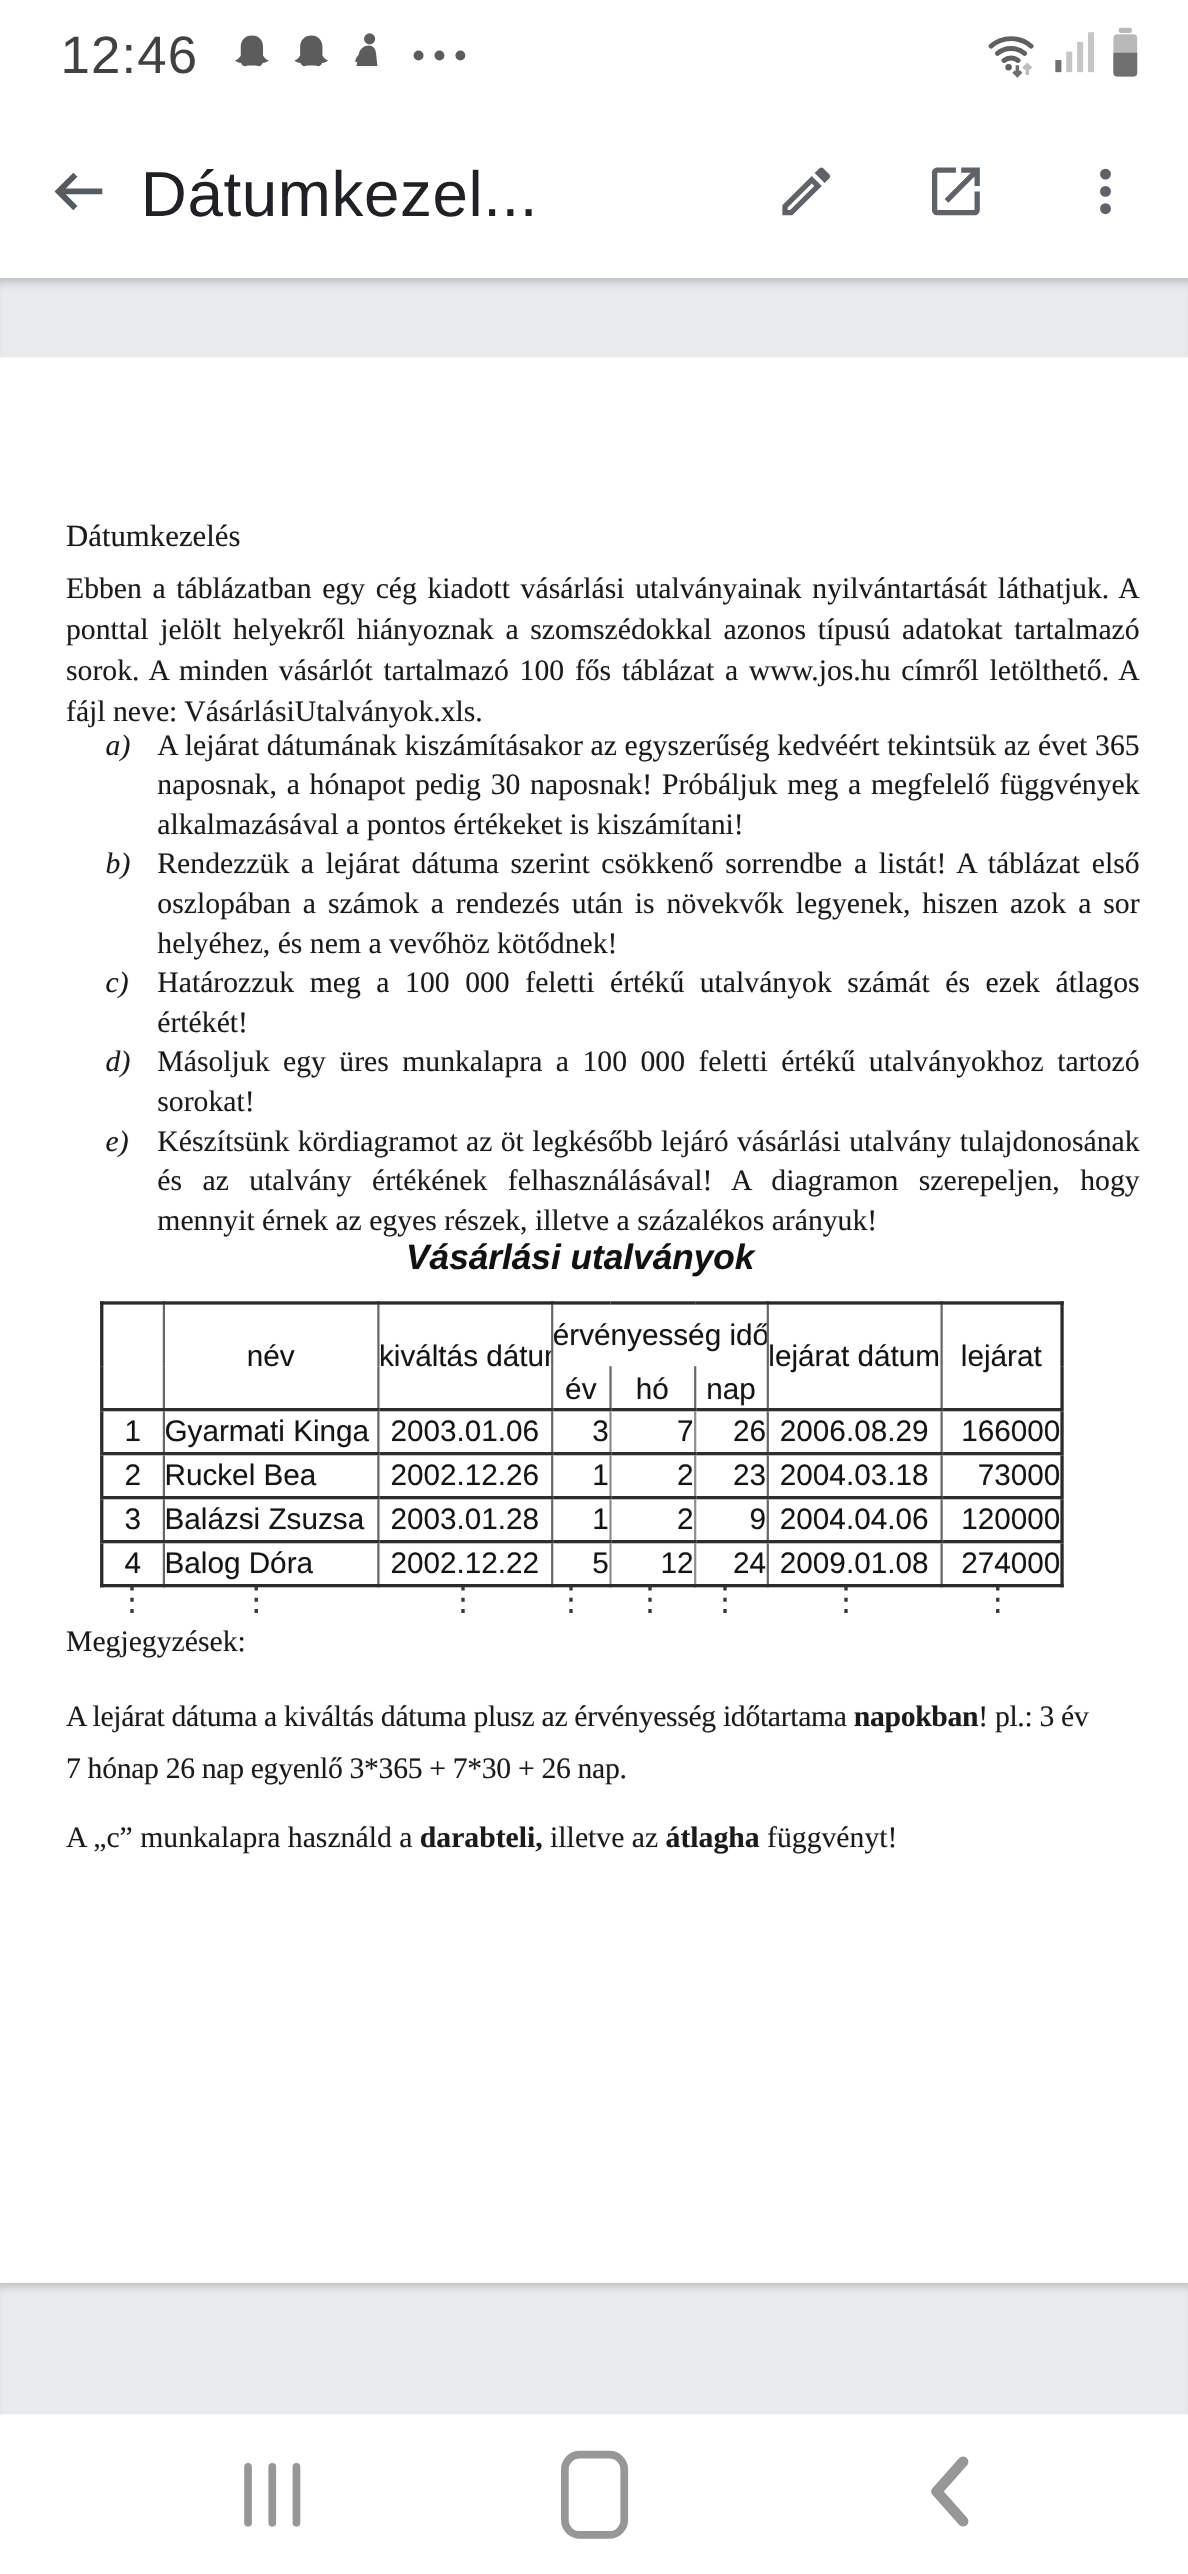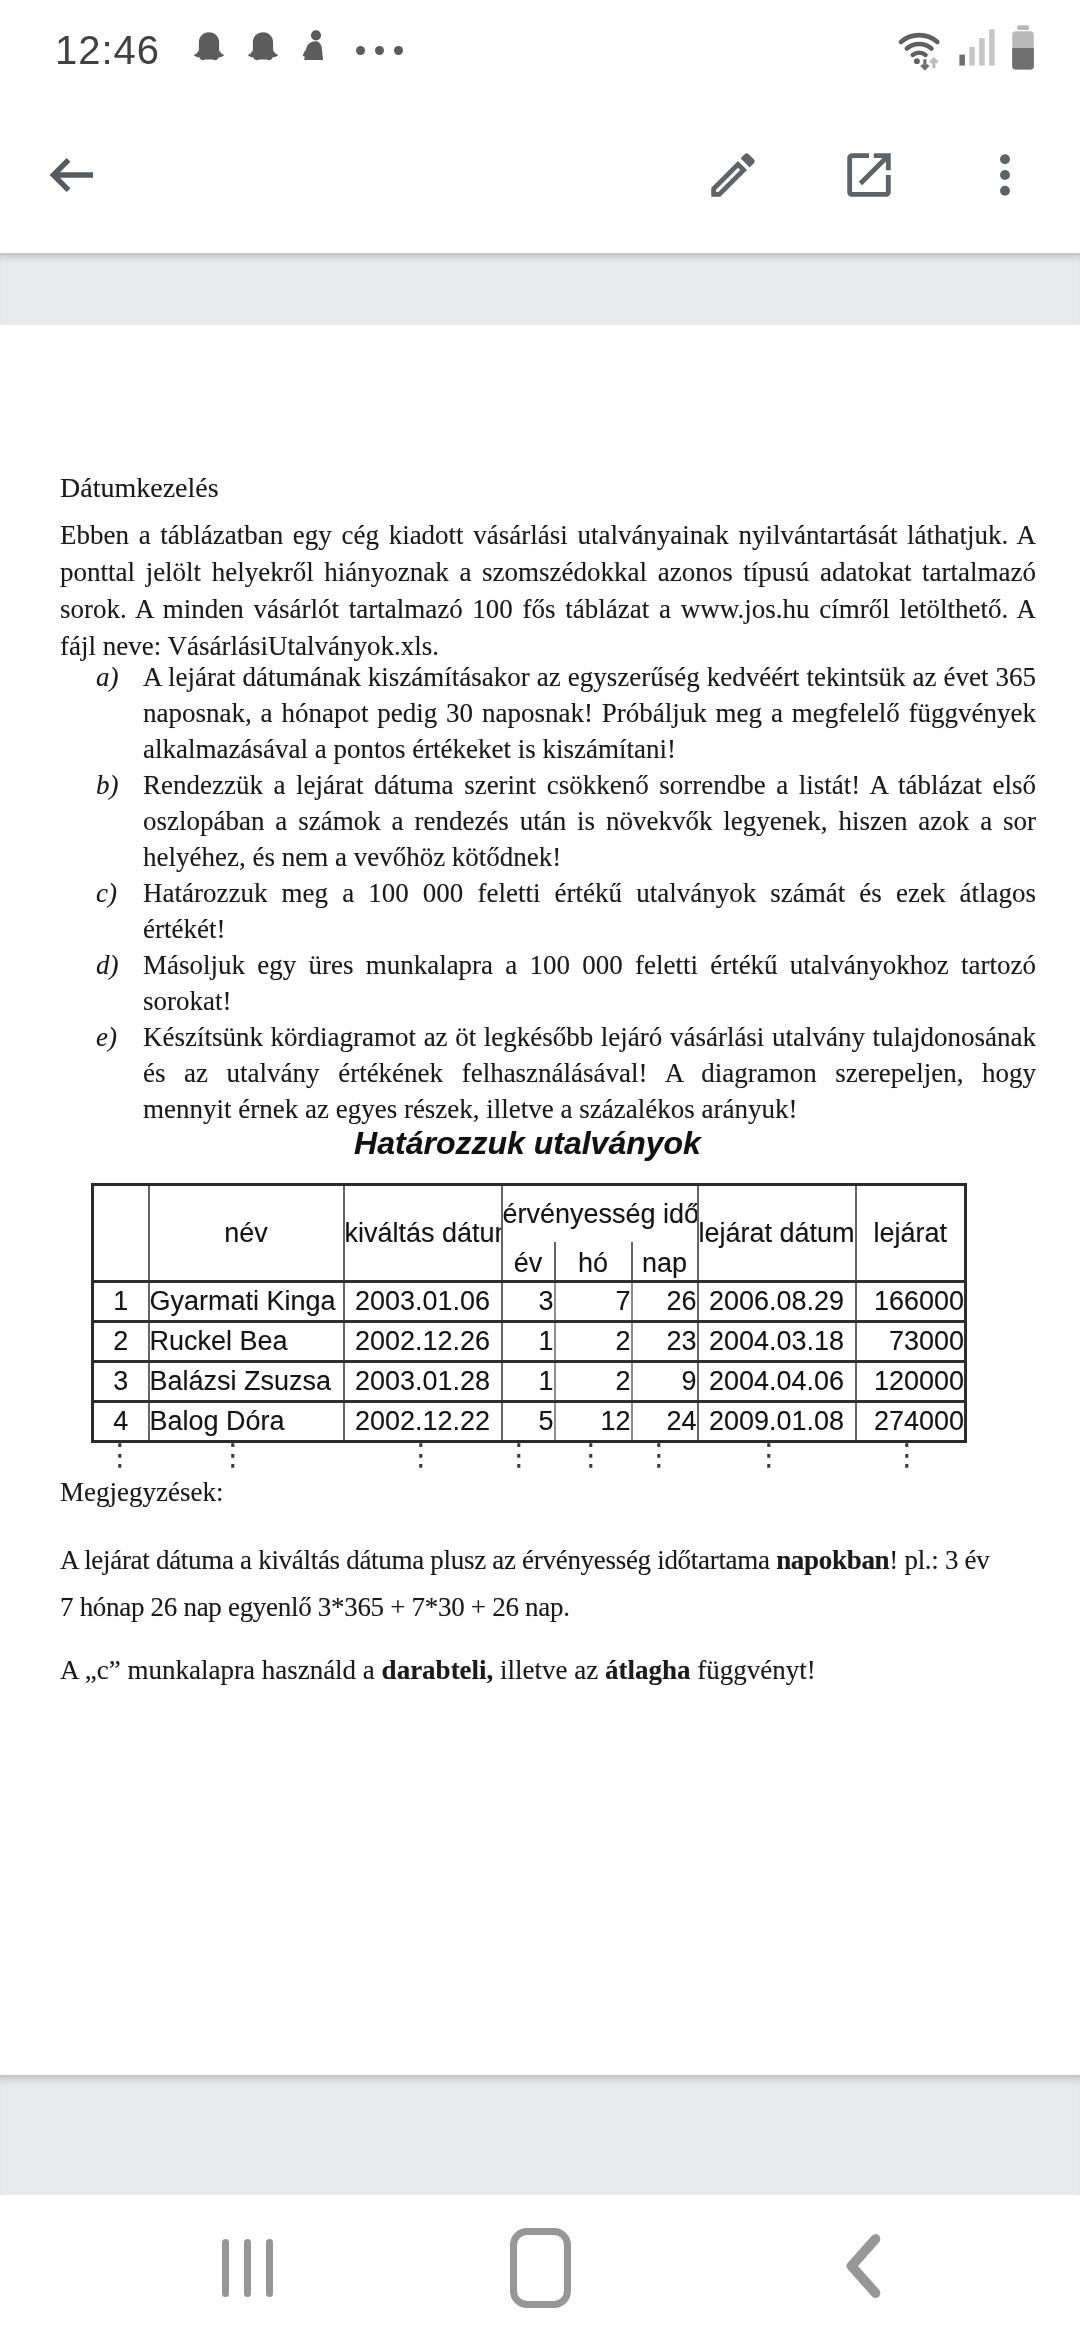--- a/index.html
+++ b/index.html
@@ -2,21 +2,21 @@
 <html><head>
 <meta charset="utf-8">
 <style>
   html,body{margin:0;padding:0;background:#ffffff;}
   .screen{position:relative;width:1080px;height:2340px;background:#ffffff;overflow:hidden;
           font-family:"Liberation Sans",sans-serif;}
 
   
   .status-bar{position:absolute;top:0;left:0;width:1080px;height:100px;background:#fff;
               display:flex;align-items:center;}
-  .sb-time{margin-left:55px;font-size:40px;font-weight:500;color:#414141;letter-spacing:1px;}
+  .sb-time{margin-left:55px;font-size:48px;font-weight:500;color:#414141;letter-spacing:1px;}
   .sb-notifs{display:flex;align-items:center;margin-left:30px;gap:16px;}
   .sb-right{margin-left:auto;display:flex;align-items:center;gap:12px;margin-right:42px;}
   .sb-dots{display:flex;gap:10px;margin-left:10px;}
   .sb-dots i{width:9px;height:9px;border-radius:50%;background:#5c5c5c;display:block;}
 
   
   .app-bar{position:absolute;top:100px;left:0;width:1080px;height:153px;background:#fff;
            display:flex;align-items:center;}
   .ab-back{margin-left:40px;width:64px;height:64px;display:flex;align-items:center;justify-content:center;}
   .ab-title{margin-left:24px;font-size:58px;color:#202124;letter-spacing:.5px;
@@ -144,20 +144,21 @@
   </div>
 
   <div class="app-bar">
     <div class="ab-back">
       <span>
         <svg width="56" height="56" viewBox="0 0 48 48">
             <path d="M42 24H9M21 11 8 24l13 13" fill="none" stroke="#565b5f" stroke-width="4.6" stroke-linejoin="miter"></path>
           </svg>
       </span>
     </div>
+    <div class="ab-title">Dátumkezel...</div>
     <div class="ab-actions">
       <div class="ab-btn">
         <span>
           <svg width="58" height="58" viewBox="0 0 24 24">
               <path fill="#5f6368" d="M14.06 9.02l.92.92L5.92 19H5v-.92l9.06-9.06M17.66 3c-.25 0-.51.1-.7.29l-1.83 1.83 3.75 3.75 1.83-1.83c.39-.39.39-1.02 0-1.41l-2.34-2.34c-.2-.2-.45-.29-.71-.29zm-3.6 3.19L3 17.25V21h3.75L17.81 9.94l-3.75-3.75z"></path>
             </svg>
         </span>
       </div>
       <div class="ab-btn">
         <span>
@@ -203,21 +204,21 @@
       <div class="task">
         <span class="doc task-label">d)</span>
         <span class="doc task-text">Másoljuk egy üres munkalapra a 100 000 feletti értékű utalványokhoz tartozó sorokat!</span>
       </div>
       <div class="task">
         <span class="doc task-label">e)</span>
         <span class="doc task-text">Készítsünk kördiagramot az öt legkésőbb lejáró vásárlási utalvány tulajdonosának és az utalvány értékének felhasználásával! A diagramon szerepeljen, hogy mennyit érnek az egyes részek, illetve a százalékos arányuk!</span>
       </div>
     </div>
 
-    <div class="table-title">Határozzuk utalványok</div>
+    <div class="table-title">Vásárlási utalványok</div>
 
     <table class="voucher-table">
       <colgroup>
         <col style="width:56px">
           <col style="width:195px">
           <col style="width:158px">
         <col style="width:53px">
           <col style="width:77px">
           <col style="width:66px">
         <col style="width:158px">

